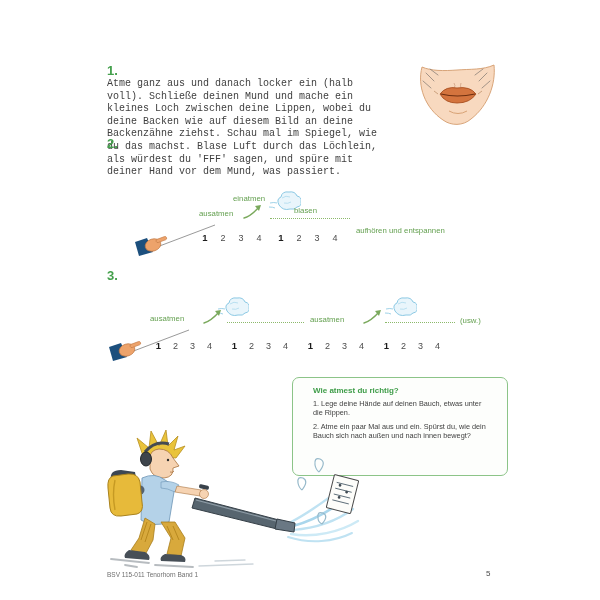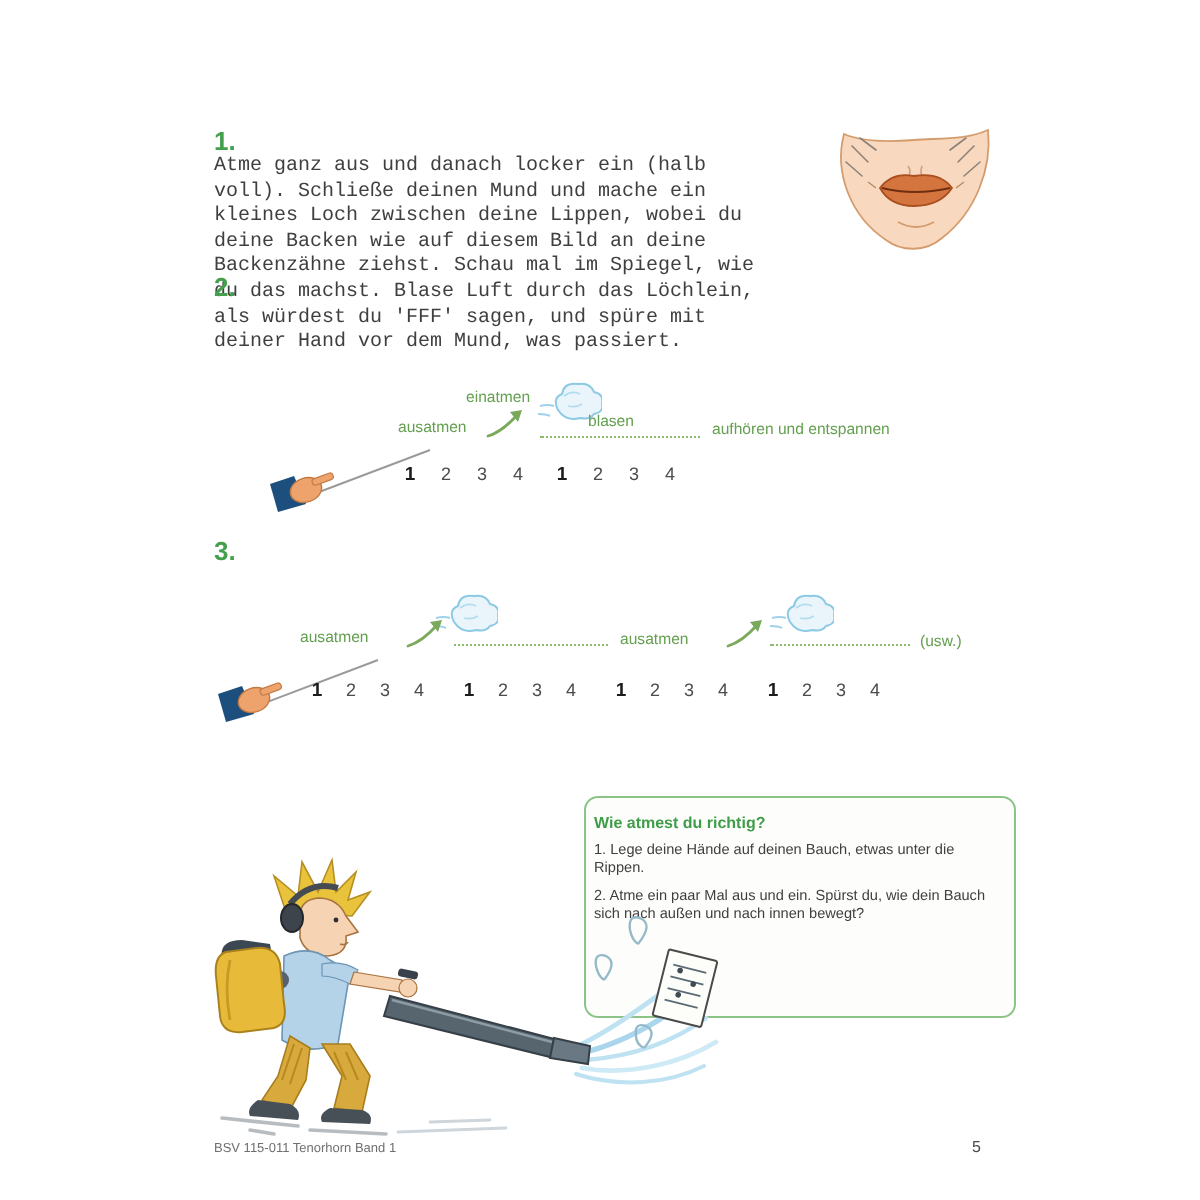--- a/index.html
+++ b/index.html
@@ -11,22 +11,22 @@
   .steptext{font-size:10px;line-height:1.26;color:#3f3f3f;font-family:Liberation Mono, monospace;}
   .dlabel{font-size:7.8px;color:#64a050;white-space:nowrap;}
   .dots{border-top:1.5px dotted #8cb96a;height:0;}
   .beatrow{display:flex;align-items:baseline;}
   .beat{text-align:center;font-size:9px;color:#4c4c4c;}
   .d1 .beat{width:18px;}
   .d2 .beat{width:17px;}
   .beat.strong{font-weight:700;color:#1c1c1c;font-size:9.5px;}
   .d1 .gs{margin-left:4px;}
   .d2 .gs{margin-left:8px;}
-  .tipbox{left:292px;top:377px;width:216px;height:111px;box-sizing:border-box;
-          border:1.2px solid #8cc488;border-radius:7px;background:#fdfefc;padding:8px 4px 6px;margin-top:21px;}
+  .tipbox{left:292px;top:377px;width:216px;height:99px;box-sizing:border-box;
+          border:1.2px solid #8cc488;border-radius:7px;background:#fdfefc;padding:8px 20px 6px;}
   .tipbox .tiptitle{font-size:8px;font-weight:bold;color:#3f9d49;margin:0 0 4px;}
   .tipbox p{margin:0 0 4px;font-size:7.3px;line-height:1.28;color:#3f3f3f;}
   .footer-imprint{left:107px;top:571px;font-size:6.5px;color:#6f6f6f;}
   .page-number{left:486px;top:569px;font-size:8px;color:#4a4a4a;}
   svg{display:block;}
 </style>
 </head>
 <body>
 
 <div class="page">
@@ -62,21 +62,21 @@
       <path d="M12 17 q-3 -6 2 -8 q1 -6 8 -5 q6 -1 8 4 q5 1 4 6 q1 4 -4 5 q-2 3 -7 2 q-7 2 -11 -4 z" fill="#e9f5fb" stroke="#8cc9e4" stroke-width="1"></path>
       <path d="M15 10 q4 -3 8 -1 M17 15 q4 1 7 -1" fill="none" stroke="#b3dcee" stroke-width="0.9"></path>
     </svg>
     <div class="abs dlabel" style="left:92px;top:19px;">ausatmen</div>
     <svg class="abs" style="left:135px;top:13px;" width="22" height="17" viewBox="0 0 22 17">
       <path d="M2 15 Q9 13 17 4" fill="none" stroke="#7aa95c" stroke-width="1.4" stroke-linecap="round"></path>
       <path d="M13 3 L19 2 L17 8 Z" fill="#7aa95c"></path>
     </svg>
     <div class="abs dlabel" style="left:187px;top:16px;">blasen</div>
     <div class="abs dots" style="left:163px;top:28px;width:80px;"></div>
-    <div class="abs dlabel" style="left:249px;top:20px;">aufhören und entspannen</div>
+    <div class="abs dlabel" style="left:249px;top:36px;">aufhören und entspannen</div>
     <svg class="abs" style="left:28px;top:32px;" width="82" height="34" viewBox="0 0 82 34">
       <path d="M14 28 L80 3" stroke="#9a9a9a" stroke-width="1" fill="none"></path>
       <polygon points="0,20 12,16 18,30 4,34" fill="#1c4f7d"></polygon>
       <ellipse cx="18" cy="23" rx="8" ry="6" fill="#eda36b" stroke="#c27a45" stroke-width="0.7" transform="rotate(-18 18 23)"></ellipse>
       <rect x="21" y="16" width="11" height="3.4" rx="1.6" fill="#eda36b" stroke="#c27a45" stroke-width="0.6" transform="rotate(-20 26 18)"></rect>
     </svg>
     <div class="abs beatrow" style="left:89px;top:42px;">
       <span class="beat strong">1</span>
       <span class="beat">2</span>
       <span class="beat">3</span>

